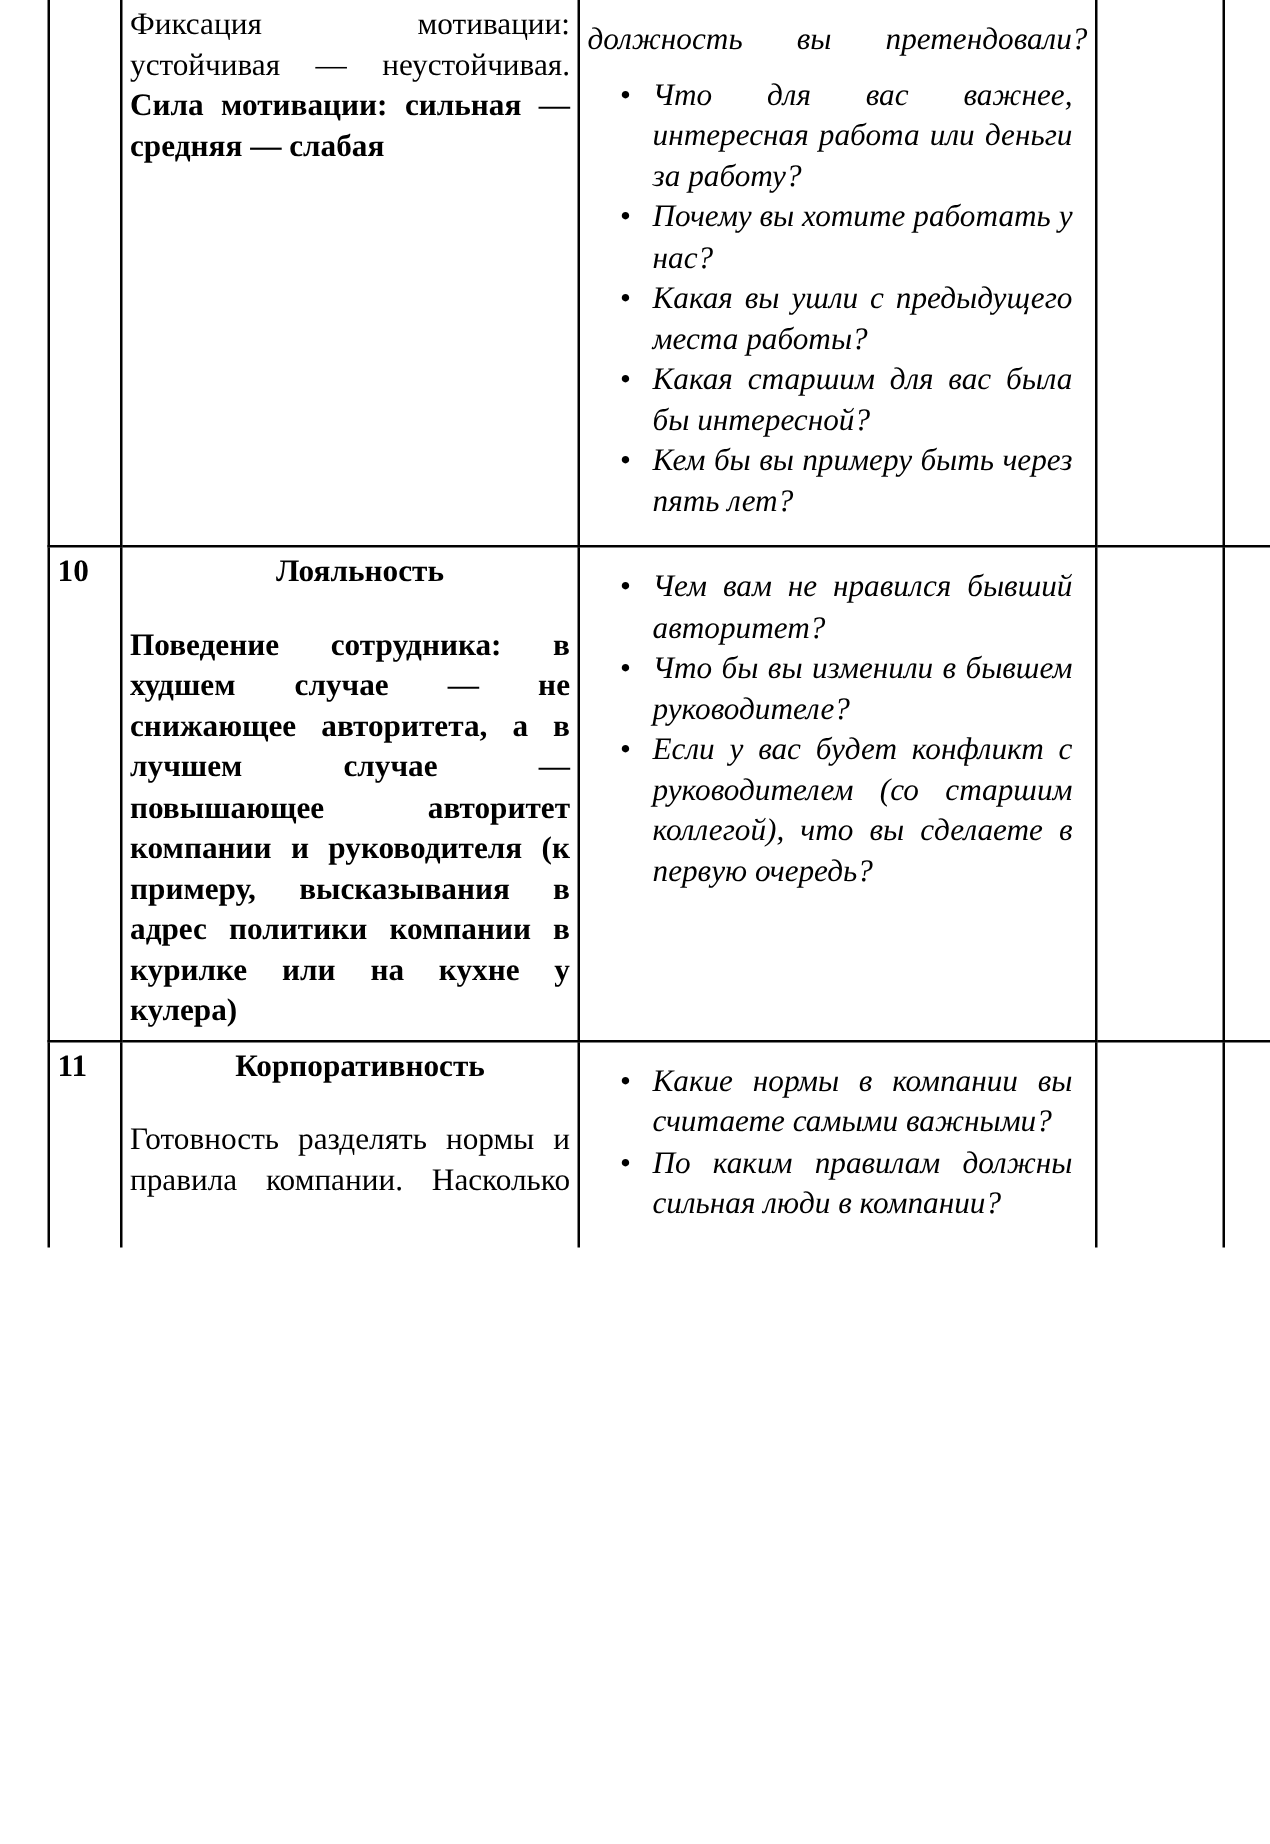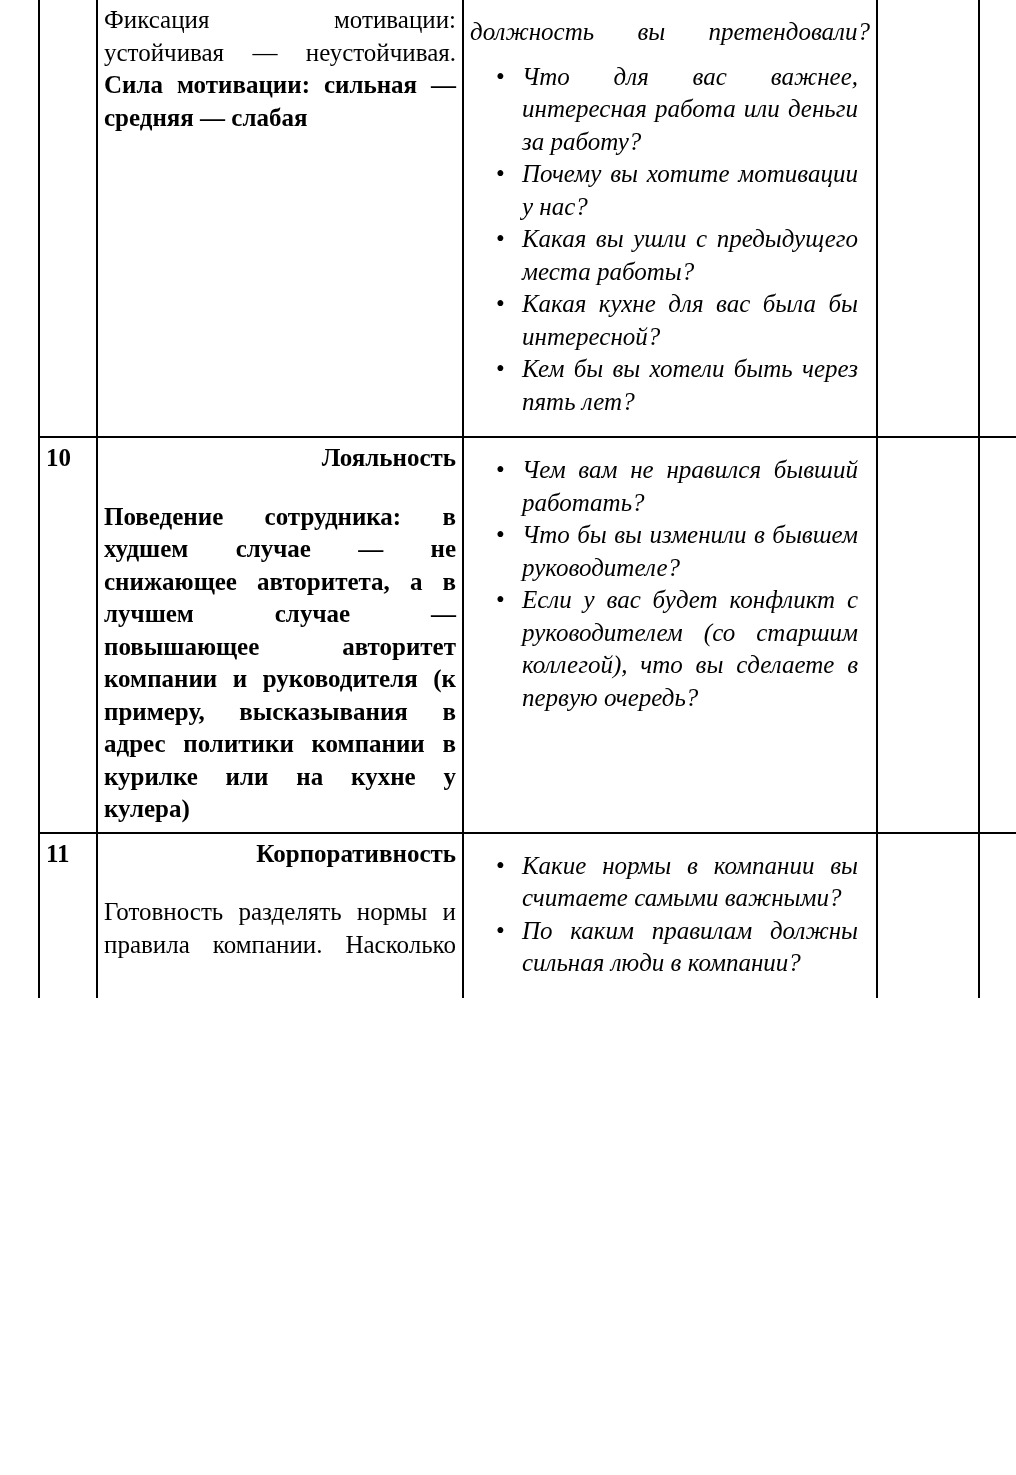--- a/index.html
+++ b/index.html
@@ -67,21 +67,21 @@
     hyphens: none;
   }
   .just-last-left {
     text-align: justify;
     text-align-last: left;
     font-weight: bold;
   }
   .crit-title {
     font-weight: bold;
     margin: 0 0 26px 16px;
-    text-align: right;
+    text-align: center;
   }
   .crit-body p {
     margin: 0;
   }
   ul.q-list {
     list-style: none;
     margin: 12px;
     padding: 0;
   }
   ul.q-list li {
@@ -133,43 +133,43 @@
         <td class="col-crit">
           <div class="crit-body">
             <p class="just">Фиксация мотивации: устойчивая — неустойчивая.</p>
             <p class="just-last-left">Сила мотивации: сильная — средняя — слабая</p>
           </div>
         </td>
         <td class="col-quest">
           <p class="q-cont spread">должность вы претендовали?</p>
           <ul class="q-list">
             <li>Что для вас важнее, интересная работа или деньги за работу?</li>
-            <li>Почему вы хотите мотивации у нас?</li>
+            <li>Почему вы хотите работать у нас?</li>
             <li>Какая вы ушли с предыдущего места работы?</li>
-            <li>Какая кухне для вас была бы интересной?</li>
-            <li>Кем бы вы хотели быть через пять лет?</li>
+            <li>Какая старшим для вас была бы интересной?</li>
+            <li>Кем бы вы примеру быть через пять лет?</li>
           </ul>
         </td>
         <td class="col-blank1"></td>
         <td class="col-blank2"></td>
       </tr>
 
       <tr>
         <td class="col-num">
           <span>10</span>
         </td>
         <td class="col-crit">
           <p class="crit-title">Лояльность</p>
           <div class="crit-body">
             <p class="just-last-left">Поведение сотрудника: в худшем случае — не снижающее авторитета, а в лучшем случае — повышающее авторитет компании и руководителя (к примеру, высказывания в адрес политики компании в курилке или на кухне у кулера)</p>
           </div>
         </td>
         <td class="col-quest">
           <ul class="q-list">
-            <li>Чем вам не нравился бывший работать?</li>
+            <li>Чем вам не нравился бывший авторитет?</li>
             <li>Что бы вы изменили в бывшем руководителе?</li>
             <li>Если у вас будет конфликт с руководителем (со старшим коллегой), что вы сделаете в первую очередь?</li>
           </ul>
         </td>
         <td class="col-blank1"></td>
         <td class="col-blank2"></td>
       </tr>
 
       <tr class="row-bottom">
         <td class="col-num">

